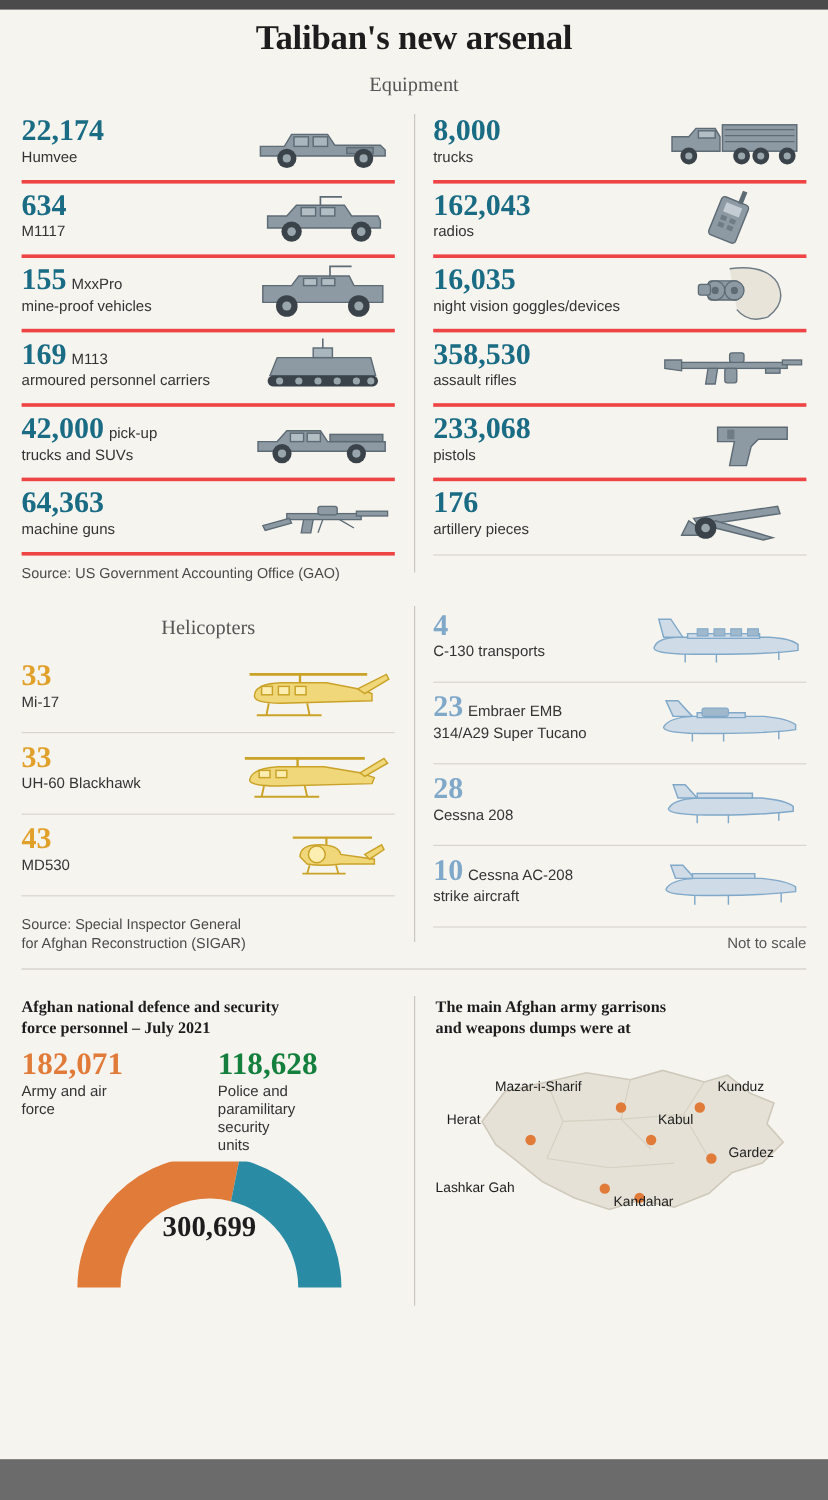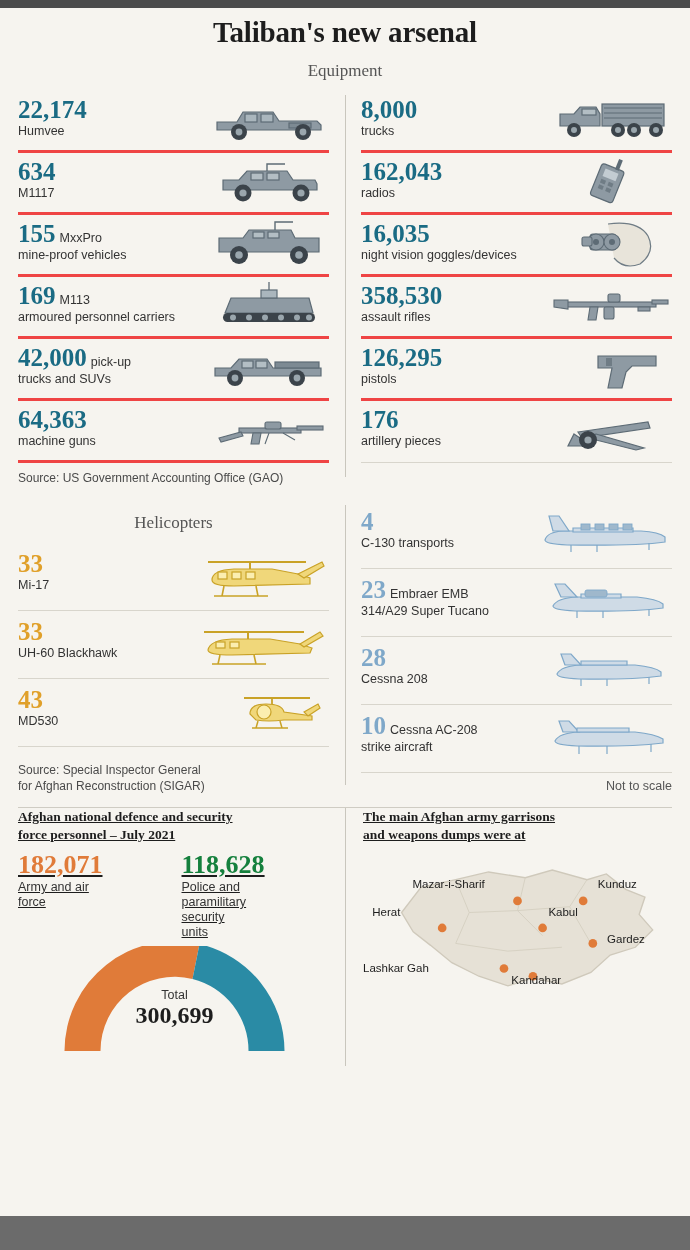--- a/index.html
+++ b/index.html
@@ -77,21 +77,21 @@
     font-size:12px; color:#4a4a4a;
     margin:8px 0 2px;
   }
   
   .air-row { position:relative; border-bottom:1px solid #d8d5cc; padding:8px 0 6px; min-height:68px; }
   .num-amber { color:#e0a02a; }
   .num-blue { color:#7fa8c9; }
   .heli-art, .plane-art { position:absolute; right:0; bottom:4px; width:135px; height:54px; }
   .notscale { text-align:right; font-size:12.5px; color:#555; margin-top:6px; }
   .hdiv { border-top:1px solid #cfccc3; margin:12px 0 0; }
-  .bottom-cols { display:flex; position:relative; margin-top:0;text-decoration:underline; }
+  .bottom-cols { display:flex; position:relative; margin-top:22px; }
   .bcol { width:50%; }
   .bcol.left { padding-right:14px; }
   .bcol.right { padding-left:18px; }
   .bhead {
     font-family:"Liberation Serif", serif;
     font-weight:bold;
     font-size:13.5px;
     line-height:1.35;
     color:#1d1d1d;
     margin-bottom:8px;
@@ -343,21 +343,21 @@
               <path d="M38 27 L46 27 L44 40 L36 40 Z"></path>
               <rect x="52" y="27" width="10" height="12" rx="2"></rect>
               <rect x="56" y="14" width="12" height="8" rx="2"></rect>
               <rect x="86" y="27" width="12" height="4"></rect>
             </g>
           </svg>
         </div>
       </div>
 
       <div class="row">
-        <span class="num">126,295</span>
+        <span class="num">233,068</span>
         <div class="label">pistols</div>
         <div class="art">
           <svg viewBox="0 0 120 52">
             <g fill="#8e9aa3" stroke="#5d6b75" stroke-width="1.2">
               <path d="M46 14 L104 14 L104 24 L80 24 L74 30 L70 46 L56 46 L60 26 L46 26 Z"></path>
             </g>
             <rect x="54" y="16" width="6" height="8" fill="#6f7c85"></rect>
           </svg>
         </div>
       </div>
@@ -562,21 +562,20 @@
         </div>
       </div>
       <div class="donut-wrap">
         <svg viewBox="0 0 300 140" style="width:100%; height:140px;">
           <g transform="translate(150,105)">
             <path d="M -110 0 A 110 110 0 0 1 25 -107 L 18 -72 A 74 74 0 0 0 -74 0 Z" fill="#e07b39"></path>
             <path d="M 25 -107 A 110 110 0 0 1 110 0 L 74 0 A 74 74 0 0 0 18 -72 Z" fill="#2a8ba5"></path>
           </g>
         </svg>
         <div class="donut-center">
-          <div class="donut-total-lbl">Total</div>
           <div class="donut-total-num">300,699</div>
         </div>
       </div>
     </div>
 
     <div class="bcol right">
       <div class="bhead">
         <span>The main Afghan army garrisons</span><br>
         <span>and weapons dumps were at</span>
       </div>

